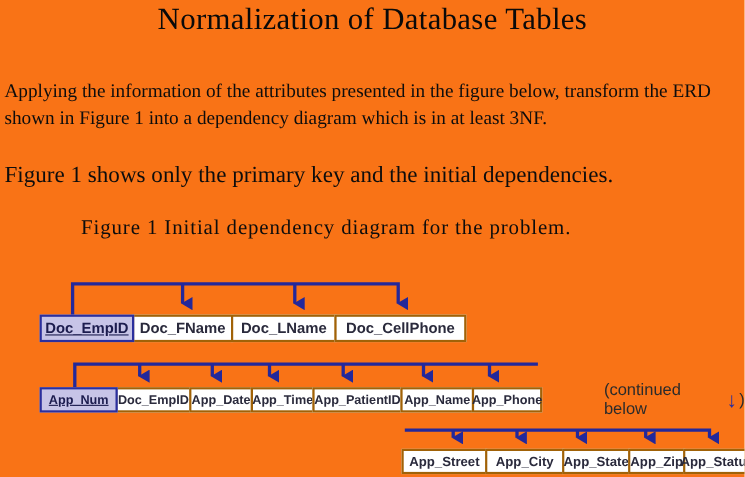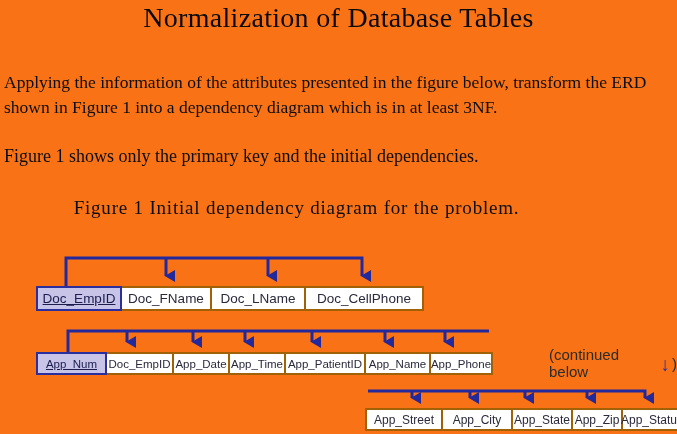--- a/index.html
+++ b/index.html
@@ -18,21 +18,21 @@
     letter-spacing:0.3px;
     color:#0a0a0a;
   }
   .para1{
     position:absolute;left:4px;top:70px;width:660px;
     font-size:17.5px;line-height:1.42;
     color:#0d0d0d;
   }
   .para2{
     position:absolute;left:4px;top:146px;width:660px;
-    font-size:18px;
+    font-size:21px;
     color:#0d0d0d;
   }
   .caption{
     position:absolute;left:18px;top:197px;width:537px;
     text-align:center;
     font-size:19px;letter-spacing:0.8px;
     color:#0d0d0d;
     padding-left:10px;
   }
   .arrows-svg{
@@ -43,20 +43,21 @@
     position:absolute;display:flex;align-items:stretch;
   }
   .field{
     box-sizing:border-box;
     border:2px solid #a16207;
     background:#ffffff;
     display:flex;align-items:center;justify-content:center;
     font-family:"Liberation Sans", sans-serif;
     color:#2a2a3c;
     white-space:nowrap;
+    font-weight:bold;
   }
   .field + .field{margin-left:-2px;}
   .field.key{
     background:#c7c4e7;
     border-color:#2b2f9d;
     text-decoration:underline;
     position:relative;z-index:2;
     color:#1c1c4e;
   }
   .row1{left:36px;top:286px;height:25px;}

